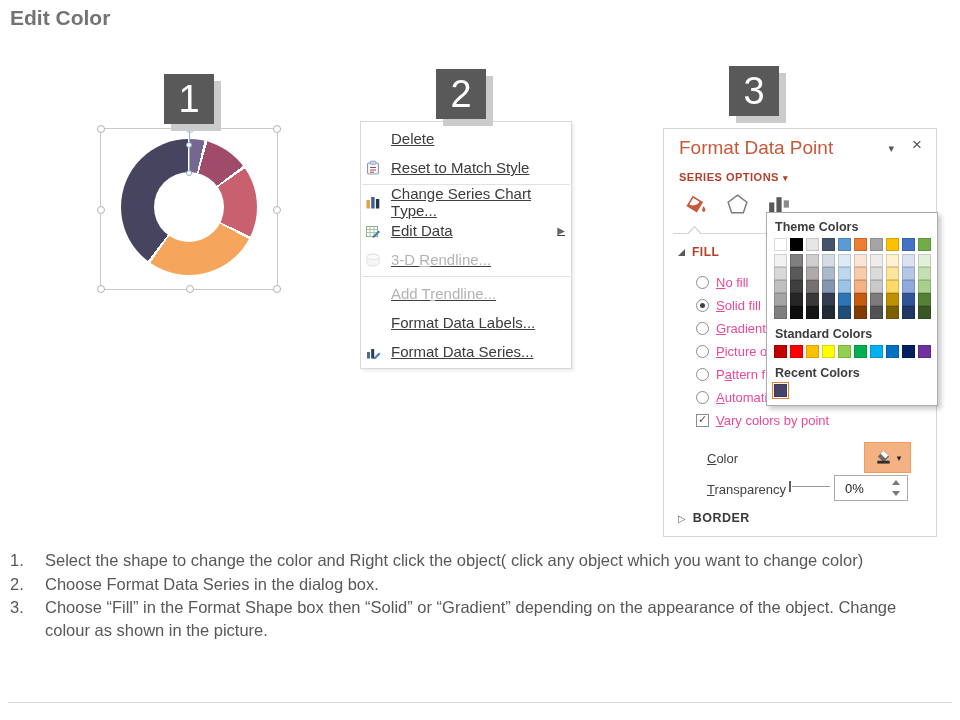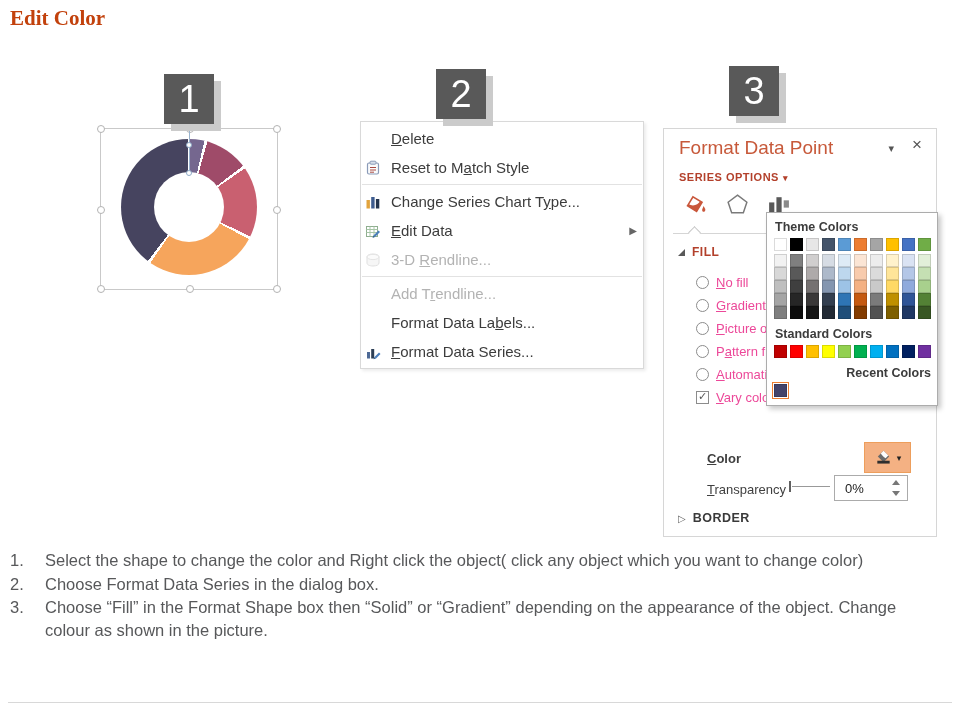--- a/index.html
+++ b/index.html
@@ -2,21 +2,21 @@
 <html style="--badge-bg: #595959; --panel-title: #C7593A; --section-label: #B3402B; --highlight-fill: #F4B183; --highlight-border: #ED9E5C; --recent-selection-border: #ED7D31;"><head>
 <meta charset="utf-8">
 <style>
 * { margin:0; padding:0; box-sizing:border-box; }
 html,body { background:#fff; }
 .slide {
   position:relative; width:960px; height:720px; background:#fff;
   font-family:"Liberation Sans", sans-serif; overflow:hidden; color:#3f3f3f;
 }
 
-.page-title { position:absolute; left:10px; top:6px; font-size:21px; font-weight:bold; color:#c2410c;font-family:Liberation Serif, serif; }
+.page-title { position:absolute; left:10px; top:6px; font-size:21px; font-weight:bold; color:#737373; }
 
 
 .badge {
   position:absolute; width:50px; height:50px; background:var(--badge-bg,#595959);
   color:#fff; font-size:38px; line-height:50px; text-align:center;
   box-shadow:7px 7px 0 #cbcbcb; z-index:6;
 }
 .badge.b1 { left:164px; top:74px; }
 .badge.b2 { left:436px; top:69px; }
 .badge.b3 { left:729px; top:66px; }
@@ -27,23 +27,23 @@
 .h-nw{left:-4px;top:-4px}.h-n{left:85px;top:-4px}.h-ne{right:-4px;top:-4px}
 .h-w{left:-4px;top:77px}.h-e{right:-4px;top:77px}
 .h-sw{left:-4px;bottom:-4px}.h-s{left:85px;bottom:-4px}.h-se{right:-4px;bottom:-4px}
 .donut { position:absolute; left:121px; top:139px; width:136px; height:136px; border-radius:50%; }
 .donut-hole { position:absolute; left:154px; top:172px; width:70px; height:70px; border-radius:50%; background:#fff; }
 .dp-line { position:absolute; left:189px; top:131px; width:1px; height:44px; background:#9ab4cf; }
 .dp-handle { position:absolute; width:6px; height:6px; border-radius:50%; background:#fff; border:1px solid #8fabc8; }
 
 
 .menu {
-  position:absolute; left:360px; top:121px; width:284px; background:#fff;
+  position:absolute; left:360px; top:121px; width:212px; background:#fff;
   border:1px solid #d9d9d9; box-shadow:2px 2px 3px rgba(0,0,0,0.08);
-  padding:2px 0; z-index:2;
+  padding:2px 0; z-index:2;text-decoration:underline;
 }
 .menu-item { display:flex; align-items:center; height:29px; padding:0 6px 0 4px; font-size:15px; color:#3c3c3c; }
 .menu-item .mi-icon { width:22px; height:17px; flex:none; margin-right:4px; display:flex; align-items:center; }
 .menu-item.disabled { color:#b3b3b3; }
 .menu-item.disabled .mi-icon { opacity:.45; }
 .menu-sep { border-top:1px solid #e2e2e2; margin:2px 1px; }
 .sub-arrow { margin-left:auto; font-size:10px; color:#666; }
 u { text-decoration:underline; }
 
 
@@ -62,21 +62,21 @@
 .fill-head { position:absolute; left:14px; top:116px; display:flex; align-items:center; gap:7px; }
 .tri-exp { width:0; height:0; border-bottom:7px solid #595959; border-left:7px solid transparent; }
 .sec-label { font-size:12px; font-weight:bold; letter-spacing:.5px; color:var(--section-label,#b3402b); }
 .opts { position:absolute; left:32px; top:142px; }
 .opt-row { display:flex; align-items:center; height:23px; gap:7px; }
 .opt-label { font-size:13px; color:#ec4899; white-space:nowrap; }
 .ctl { width:13px; height:13px; border:1px solid #8c8c8c; background:#fff; position:relative; flex:none; }
 .ctl.radio { border-radius:50%; }
 .ctl.radio.checked::after { content:""; position:absolute; left:3px; top:3px; width:5px; height:5px; border-radius:50%; background:#3f3f3f; }
 .ctl.checkbox.checked::after { content:"✓"; position:absolute; left:1px; top:-2px; font-size:11px; line-height:13px; color:#555; }
-.color-row-label { position:absolute; left:43px; top:322px; font-size:13px;font-weight:bold; }
+.color-row-label { position:absolute; left:43px; top:322px; font-size:13px; }
 .color-btn {
   position:absolute; left:200px; top:313px; width:47px; height:31px;
   background:var(--highlight-fill,#f4b183); border:1px solid var(--highlight-border,#ed9e5c);
   display:flex; align-items:center; justify-content:center; gap:4px;
 }
 .color-btn .dd { font-size:9px; color:#222; }
 .transp-label { position:absolute; left:43px; top:353px; font-size:13px; }
 .slider-tick { position:absolute; left:125px; top:352px; width:2px; height:11px; background:#606060; }
 .slider-line { position:absolute; left:128px; top:357px; width:38px; border-top:1px solid #999; }
 .transp-box { position:absolute; left:170px; top:346px; width:74px; height:26px; border:1px solid #ababab; background:#fff; }
@@ -244,20 +244,24 @@
 
     <div class="fill-head">
       <span class="tri-exp"></span>
       <span class="sec-label">FILL</span>
     </div>
 
     <div class="opts">
       <div class="opt-row">
         <span class="ctl radio"></span>
         <span class="opt-label"><span></span><u>N</u><span>o fill</span></span>
+      </div>
+      <div class="opt-row">
+        <span class="ctl radio checked"></span>
+        <span class="opt-label"><span></span><u>S</u><span>olid fill</span></span>
       </div>
       <div class="opt-row">
         <span class="ctl radio"></span>
         <span class="opt-label"><span></span><u>G</u><span>radient fill</span></span>
       </div>
       <div class="opt-row">
         <span class="ctl radio"></span>
         <span class="opt-label"><span></span><u>P</u><span>icture or texture fill</span></span>
       </div>
       <div class="opt-row">
@@ -375,21 +379,21 @@
         <div class="swatch" style="background: rgb(255, 0, 0);"></div>
         <div class="swatch" style="background: rgb(255, 192, 0);"></div>
         <div class="swatch" style="background: rgb(255, 255, 0);"></div>
         <div class="swatch" style="background: rgb(146, 208, 80);"></div>
         <div class="swatch" style="background: rgb(0, 176, 80);"></div>
         <div class="swatch" style="background: rgb(0, 176, 240);"></div>
         <div class="swatch" style="background: rgb(0, 112, 192);"></div>
         <div class="swatch" style="background: rgb(0, 32, 96);"></div>
         <div class="swatch" style="background: rgb(112, 48, 160);"></div>
       </div>
-    <div class="pop-label" style="margin-top:8px;text-align:right;">Recent Colors</div>
+    <div class="pop-label" style="margin-top:8px;">Recent Colors</div>
     <div class="recent-grid">
         <div class="swatch" style="background: rgb(68, 67, 106);"></div>
       </div>
   </div>
 
   <div class="instr">
     <div class="instr-row">
       <span class="instr-num">1.</span>
       <span class="instr-text">Select the shape to change the color and Right click the object( click any object which you want to change color)</span>
     </div>

